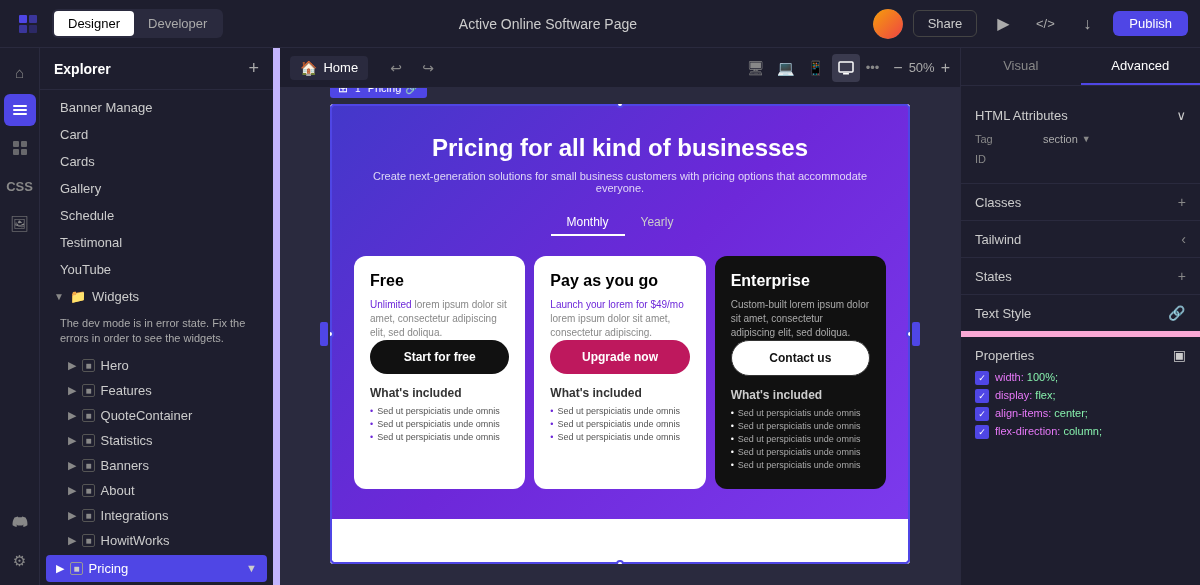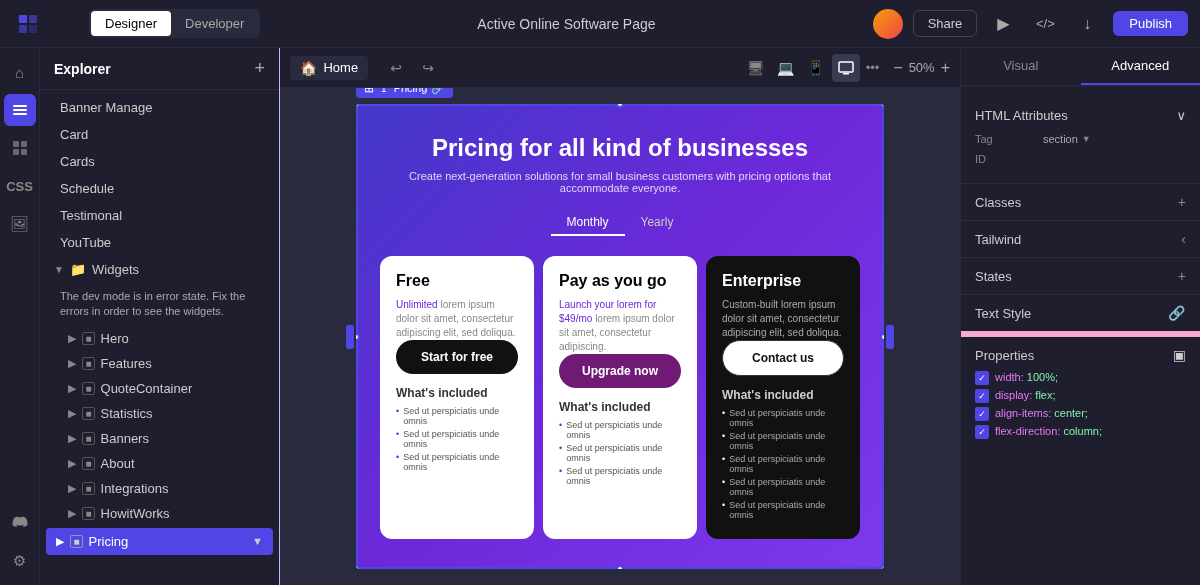--- a/index.html
+++ b/index.html
@@ -1,41 +1,41 @@
 <!DOCTYPE html>
 <html><head>
   <meta charset="utf-8">
   <style>
     * { box-sizing: border-box; margin: 0; padding: 0; }
     body { font-family: -apple-system, BlinkMacSystemFont, 'Segoe UI', sans-serif; font-size: 13px; background: #1a1a2e; color: #fff; overflow: hidden; width: 1200px; height: 585px; display: flex; flex-direction: column; }
 
     
     .topbar { height: 48px; background: #1e1e2e; display: flex; align-items: center; padding: 0 12px; gap: 8px; border-bottom: 1px solid #2a2a3e; flex-shrink: 0; }
     .topbar-left { display: flex; align-items: center; gap: 8px; }
-    .topbar-tabs { display: flex; background: #2a2a3e; border-radius: 6px; padding: 2px; margin-left: 37px; }
+    .topbar-tabs { display: flex; background: #2a2a3e; border-radius: 6px; padding: 2px; }
     .topbar-tab { padding: 5px 14px; border-radius: 4px; cursor: pointer; font-size: 13px; color: #aaa; }
     .topbar-tab.active { background: #fff; color: #000; font-weight: 500; }
     .topbar-center { flex: 1; text-align: center; font-size: 14px; color: #ccc; }
     .topbar-right { display: flex; align-items: center; gap: 10px; }
     .topbar-avatar { width: 30px; height: 30px; border-radius: 50%; background: #555; overflow: hidden; }
     .topbar-btn { padding: 5px 14px; border-radius: 6px; border: 1px solid #444; background: transparent; color: #ccc; cursor: pointer; font-size: 13px; }
     .topbar-icon-btn { width: 32px; height: 32px; display: flex; align-items: center; justify-content: center; border-radius: 6px; cursor: pointer; color: #aaa; font-size: 16px; }
     .publish-btn { padding: 5px 16px; background: #4f46e5; border: none; color: #fff; border-radius: 6px; cursor: pointer; font-size: 13px; font-weight: 500; }
 
     
     .main { display: flex; flex: 1; overflow: hidden; }
 
     
     .sidebar-icons { width: 40px; background: #1e1e2e; display: flex; flex-direction: column; align-items: center; padding: 8px 0; gap: 6px; border-right: 1px solid #2a2a3e; flex-shrink: 0; }
     .sidebar-icon-btn { width: 32px; height: 32px; display: flex; align-items: center; justify-content: center; border-radius: 6px; cursor: pointer; color: #888; font-size: 15px; }
     .sidebar-icon-btn.active { background: #4f46e5; color: #fff; }
     .sidebar-icon-bottom { margin-top: auto; }
 
     
-    .explorer { width: 240px; background: #1e1e2e; border-right: 1px solid #c4b5fd; display: flex; flex-direction: column; flex-shrink: 0; }
+    .explorer { width: 240px; background: #1e1e2e; border-right: 7px solid #c4b5fd; display: flex; flex-direction: column; flex-shrink: 0; }
     .explorer-header { display: flex; align-items: center; justify-content: space-between; padding: 10px 14px; border-bottom: 1px solid #2a2a3e; }
     .explorer-title { font-size: 14px; font-weight: 600; color: #fff; }
     .explorer-add { color: #aaa; cursor: pointer; font-size: 18px; }
     .explorer-list { flex: 1; overflow-y: auto; padding: 4px 0; }
     .explorer-list::-webkit-scrollbar { width: 4px; }
     .explorer-list::-webkit-scrollbar-thumb { background: #444; border-radius: 2px; }
     .explorer-item { padding: 6px 14px 6px 20px; color: #ccc; cursor: pointer; font-size: 13px; display: flex; align-items: center; gap: 6px; }
     .explorer-item.active { background: #4f46e5; color: #fff; border-radius: 4px; margin: 2px 6px; padding: 6px 10px; }
     .explorer-group { display: flex; align-items: center; gap: 6px; padding: 6px 14px; color: #ccc; cursor: pointer; font-size: 13px; }
     .explorer-group .arrow { font-size: 10px; color: #888; }
@@ -53,21 +53,21 @@
     .canvas-actions { display: flex; align-items: center; gap: 4px; margin-left: 8px; }
     .canvas-action-btn { width: 28px; height: 28px; display: flex; align-items: center; justify-content: center; border-radius: 4px; cursor: pointer; color: #888; font-size: 14px; }
     .canvas-devices { display: flex; align-items: center; gap: 2px; margin-left: auto; }
     .device-btn { width: 28px; height: 28px; display: flex; align-items: center; justify-content: center; border-radius: 4px; cursor: pointer; color: #888; font-size: 14px; }
     .device-btn.active { background: #3a3a4e; color: #fff; }
     .canvas-zoom { display: flex; align-items: center; gap: 6px; margin-left: 8px; color: #aaa; font-size: 13px; }
     .zoom-btn { cursor: pointer; color: #aaa; font-size: 16px; }
     .canvas-more { color: #888; cursor: pointer; margin-left: 4px; }
 
     .canvas-viewport { flex: 1; overflow: auto; display: flex; justify-content: center; align-items: flex-start; padding: 16px; }
-    .canvas-frame { background: #fff; border-radius: 4px; overflow: hidden; position: relative; width: 528px; min-height: 460px; }
+    .canvas-frame { background: #fff; border-radius: 4px; overflow: hidden; position: relative; width: 580px; min-height: 460px; }
     .canvas-frame-border { position: absolute; top: 0; left: 0; right: 0; bottom: 0; border: 2px solid #4f46e5; pointer-events: none; z-index: 10; border-radius: 4px; }
     .canvas-handle { position: absolute; width: 8px; height: 8px; background: #fff; border: 2px solid #4f46e5; border-radius: 50%; z-index: 11; }
     .canvas-handle.tl { top: -4px; left: -4px; }
     .canvas-handle.tc { top: -4px; left: 50%; transform: translateX(-50%); }
     .canvas-handle.tr { top: -4px; right: -4px; }
     .canvas-handle.ml { top: 50%; left: -4px; transform: translateY(-50%); }
     .canvas-handle.mr { top: 50%; right: -4px; transform: translateY(-50%); }
     .canvas-handle.bl { bottom: -4px; left: -4px; }
     .canvas-handle.bc { bottom: -4px; left: 50%; transform: translateX(-50%); }
     .canvas-handle.br { bottom: -4px; right: -4px; }
@@ -83,21 +83,21 @@
     .toggle-btn.active { color: #fff; border-bottom: 2px solid #fff; }
     .pricing-cards { display: flex; gap: 9px; justify-content: center; }
     .pricing-card { background: #fff; border-radius: 12px; padding: 16px; flex: 1; color: #000; min-width: 0; }
     .pricing-card.dark { background: #111; color: #fff; }
     .card-name { font-size: 16px; font-weight: 600; margin-bottom: 8px; }
     .card-desc { font-size: 10px; color: #888; margin-bottom: 0; line-height: 1.4; }
     .card-desc-highlight { color: #6d28d9; }
     .dark .card-desc { color: #aaa; }
     .card-btn { width: 100%; padding: 10px; border-radius: 25px; border: none; font-size: 12px; font-weight: 600; cursor: pointer; margin-bottom: 12px; }
     .card-btn.dark-btn { background: #111; color: #fff; }
-    .card-btn.purple-btn { background: #701a75; color: #fff; }
+    .card-btn.purple-btn { background: #be185d; color: #fff; }
     .card-btn.outline-btn { background: #fff; color: #111; border: 1px solid #333; }
     .card-included { font-size: 12px; font-weight: 600; margin-bottom: 6px; color: #333; }
     .dark .card-included { color: #ccc; }
     .card-features { list-style: none; }
     .card-features li { font-size: 9px; color: #555; margin-bottom: 3px; display: flex; align-items: flex-start; gap: 4px; }
     .card-features li::before { content: '•'; color: #6d28d9; flex-shrink: 0; }
     .dark .card-features li { color: #aaa; }
     .dark .card-features li::before { color: #fff; }
 
     
@@ -199,20 +199,21 @@
   <div class="explorer">
     <div class="explorer-header">
       <span class="explorer-title">Explorer</span>
       <span class="explorer-add">+</span>
     </div>
     <div class="explorer-list">
 
       <div class="explorer-item">Banner   Manage</div>
       <div class="explorer-item">Card</div>
       <div class="explorer-item">Cards</div>
+      <div class="explorer-item">Gallery</div>
       <div class="explorer-item">Schedule</div>
       <div class="explorer-item">Testimonal</div>
       <div class="explorer-item">YouTube</div>
 
       <div class="explorer-group">
         <span class="arrow">▼</span>
         <span class="folder-icon">📁</span>
         <span class="explorer-group-label">Widgets</span>
       </div>
       <div class="widget-error">The dev mode is in error state. Fix the errors in order to see the widgets.</div>

